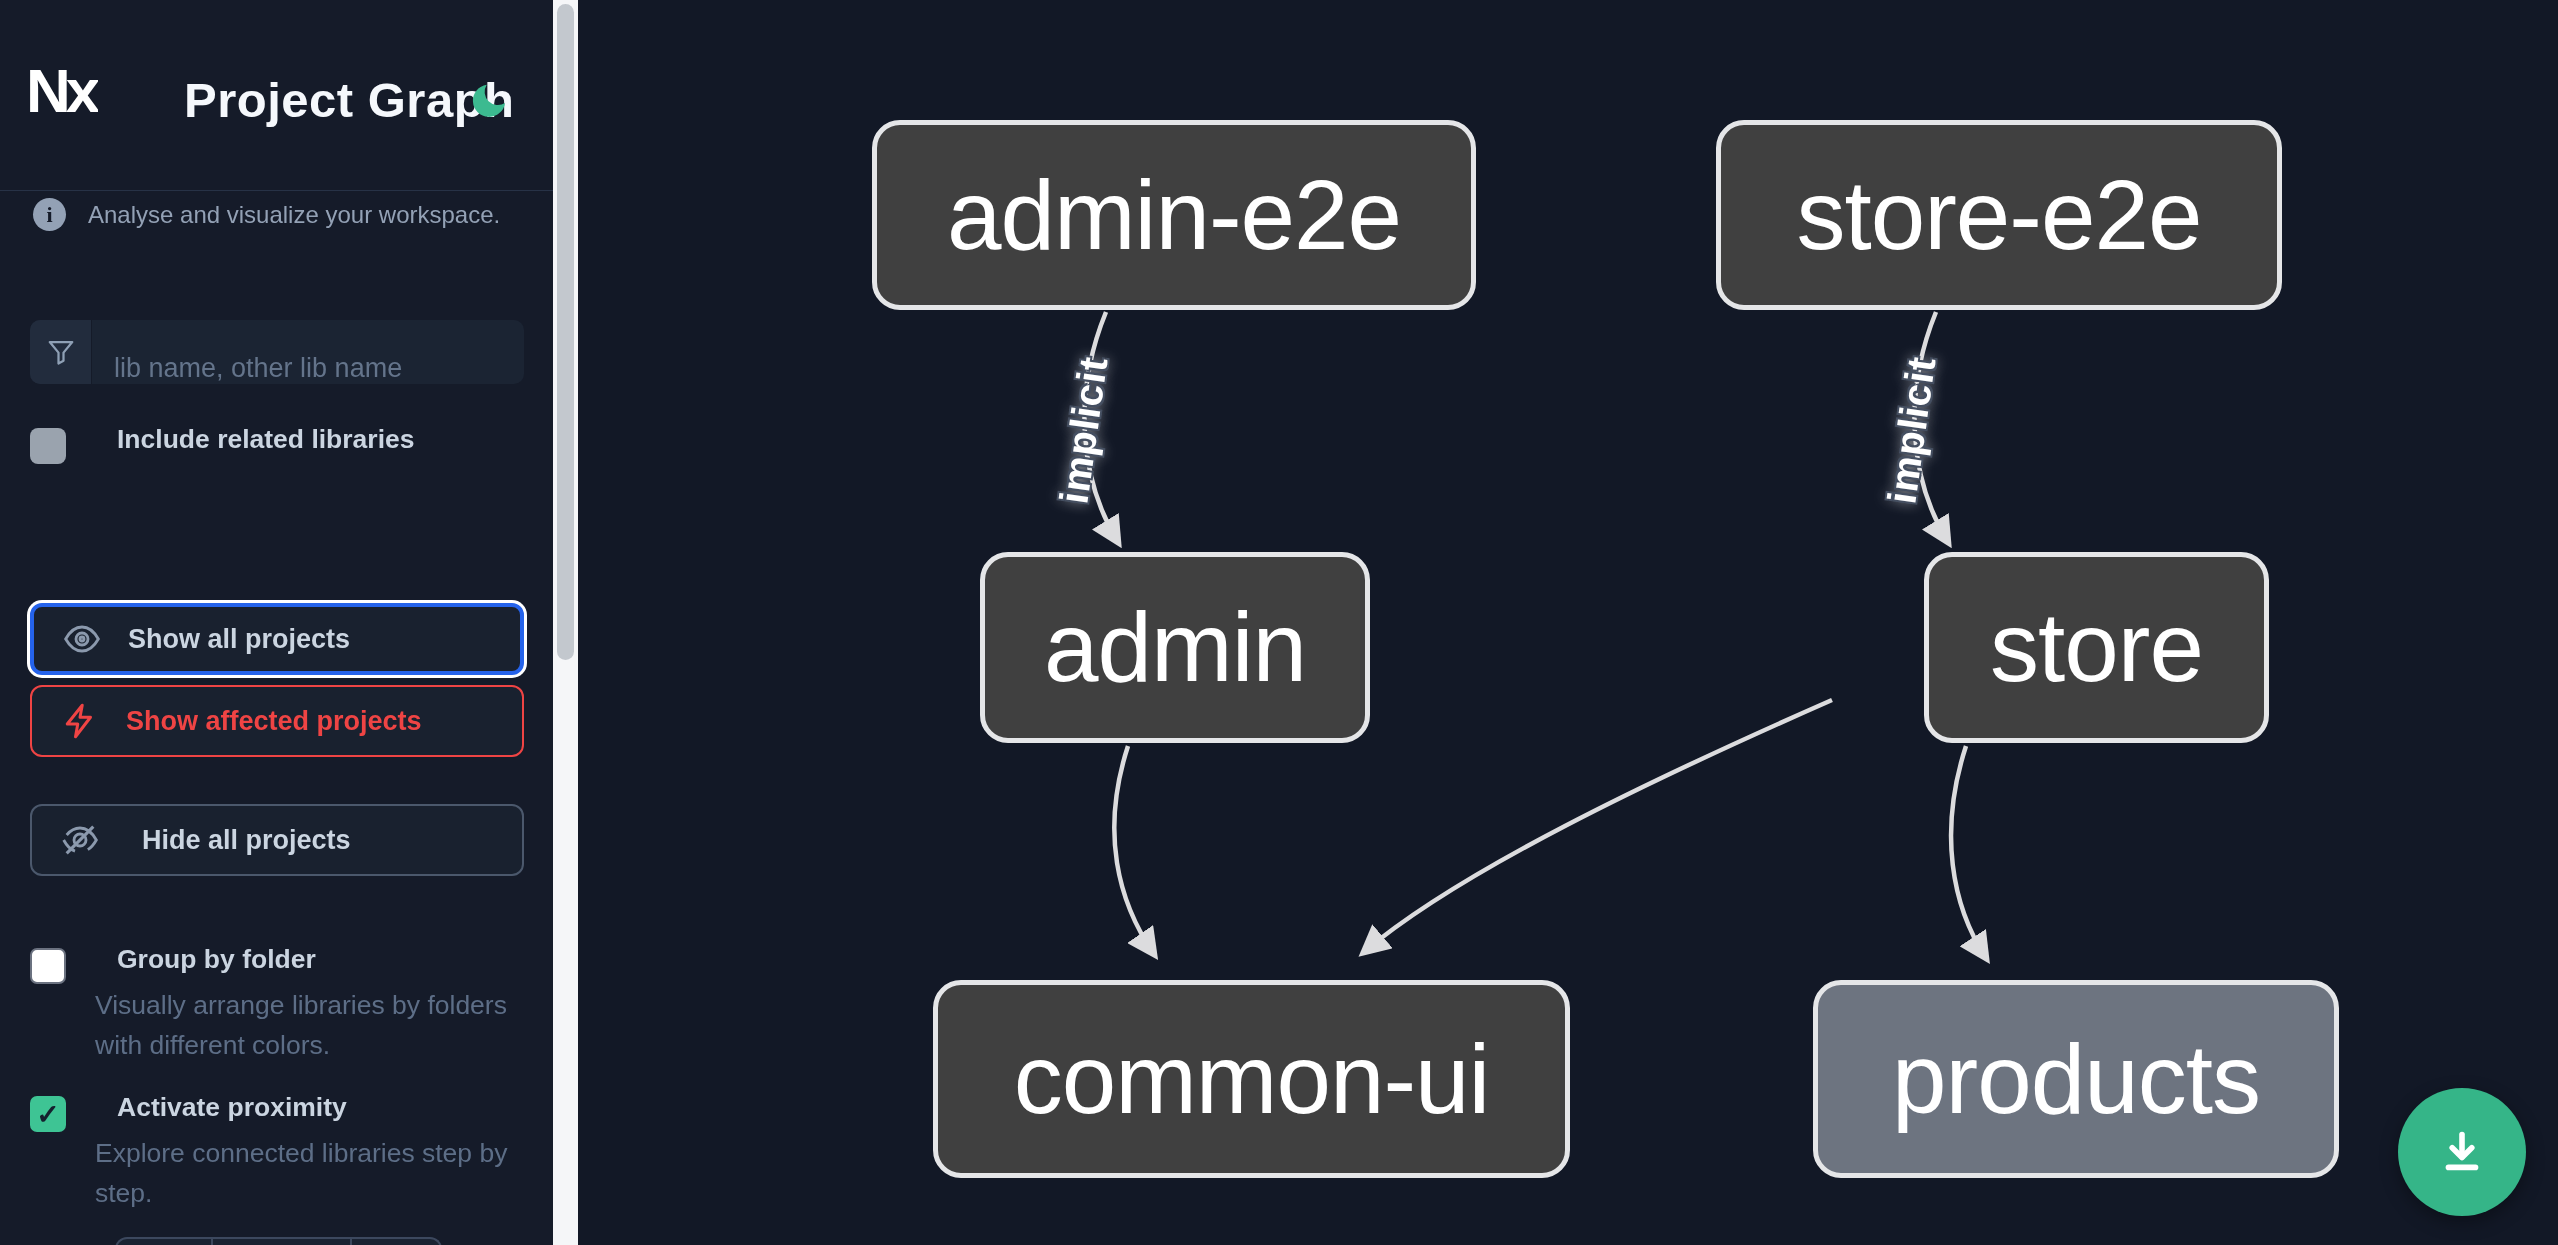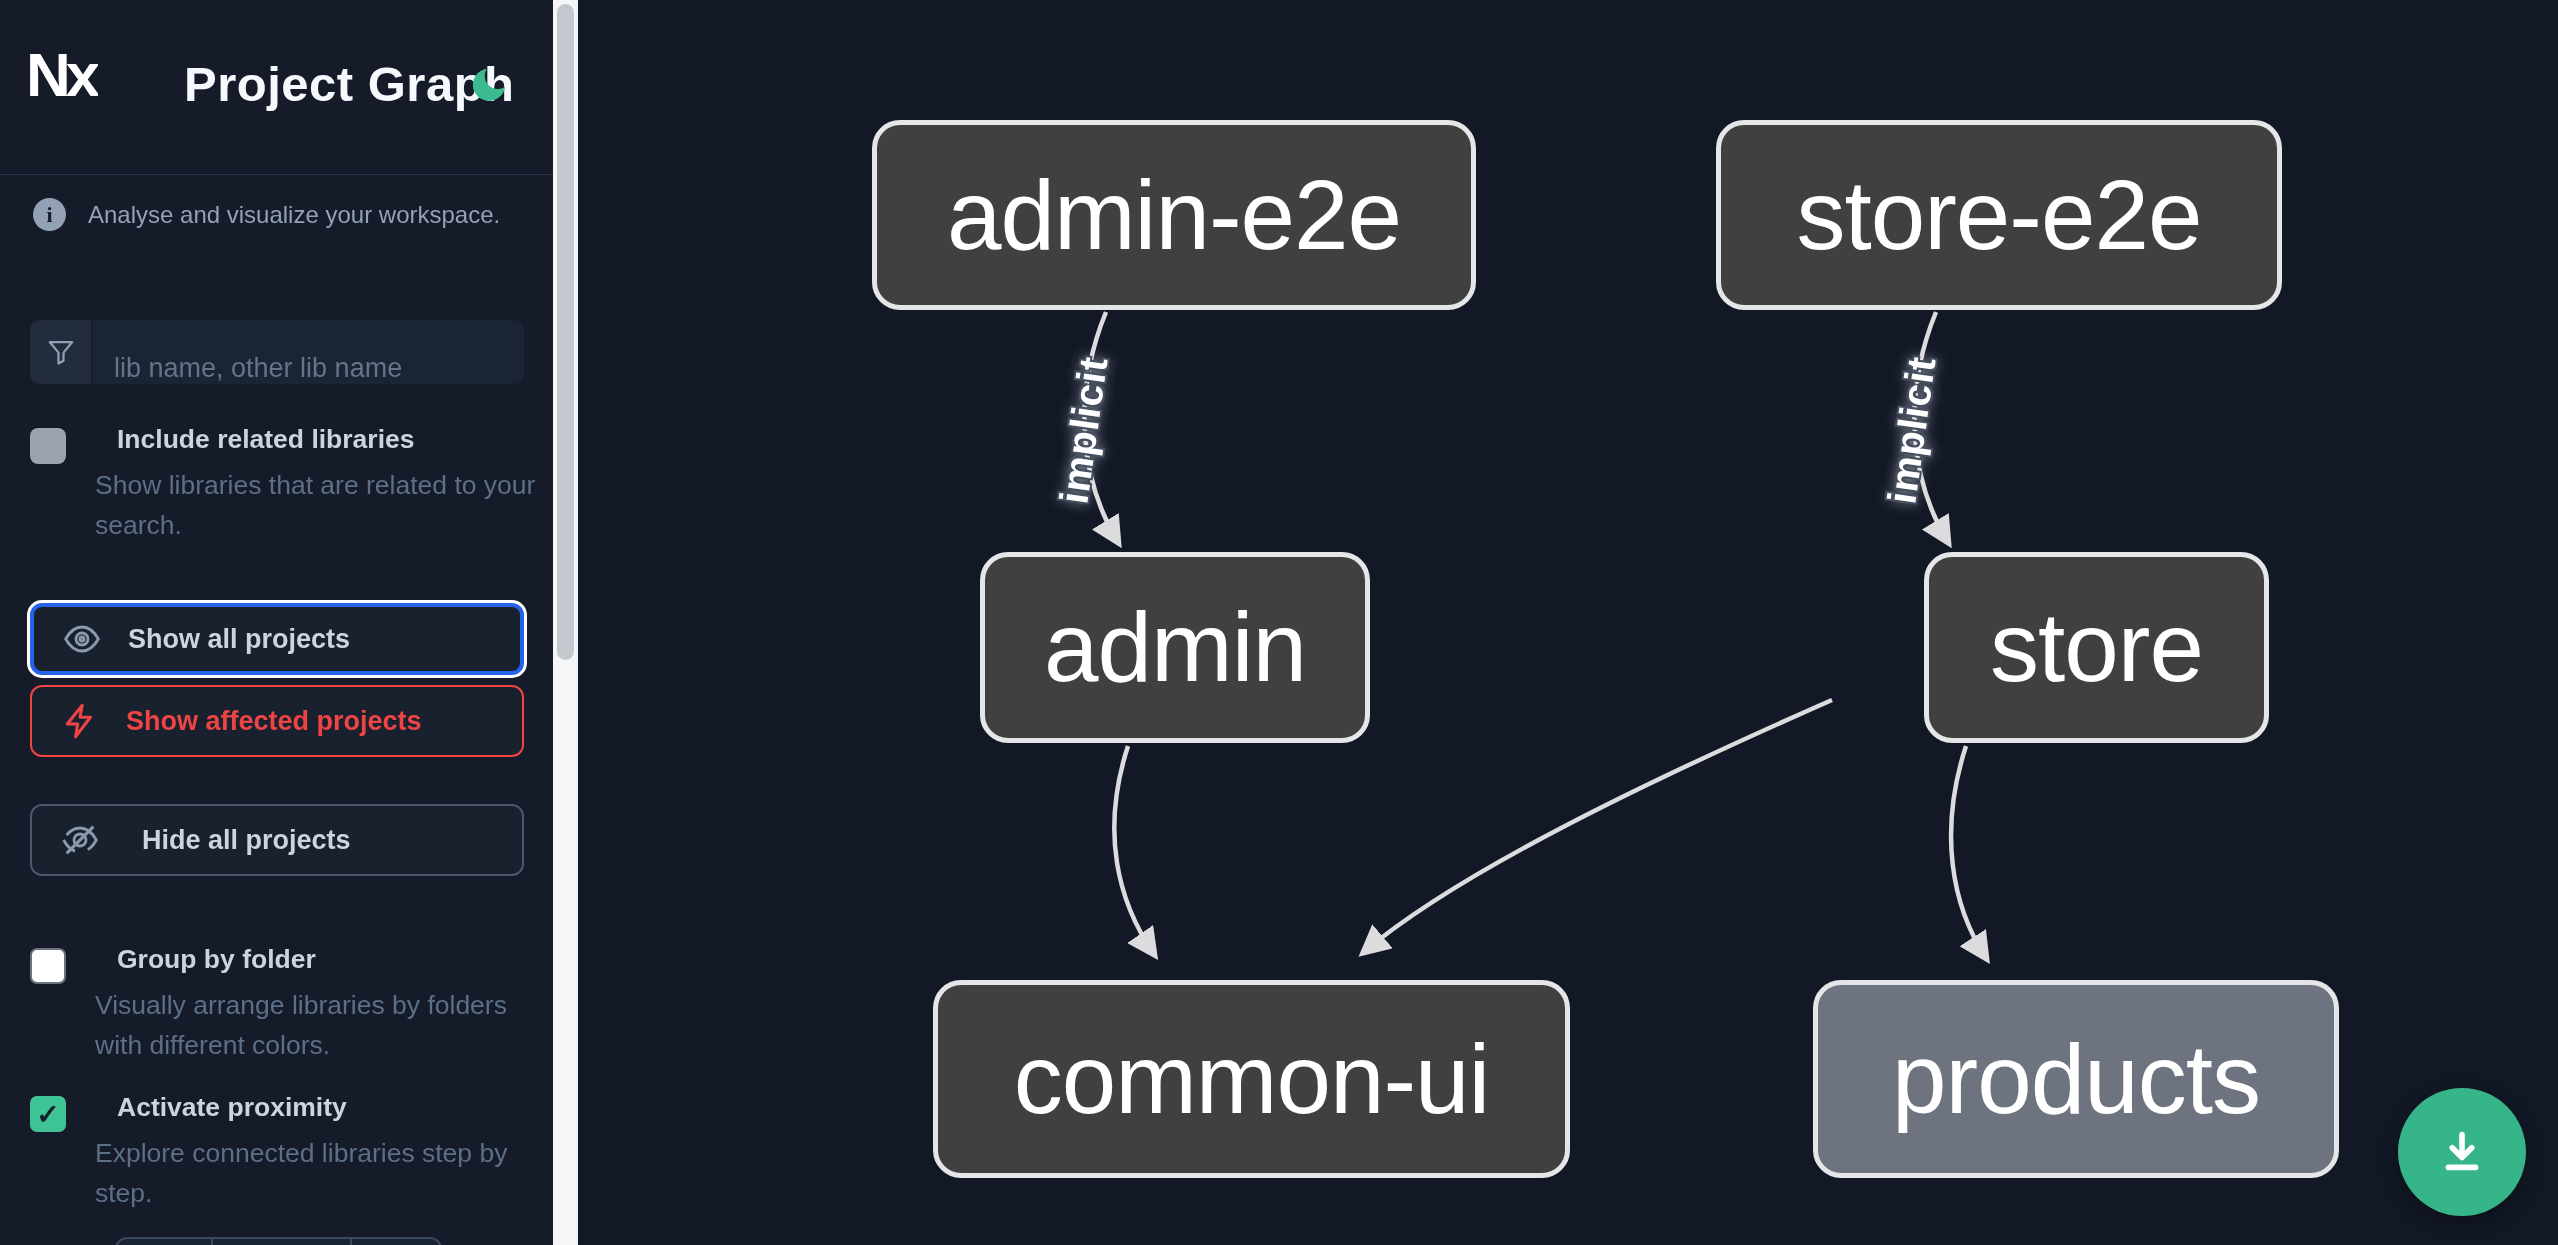--- a/index.html
+++ b/index.html
@@ -7,21 +7,21 @@
   body {
     font-family:"Liberation Sans", sans-serif;
     background:#121826;
     position:relative;
   }
   
   .sidebar {
     position:absolute; left:0; top:0; width:553px; height:1245px;
     background:#151b29;
   }
-  .sb-header { position:absolute; left:0; top:0; width:553px; height:175px; border-bottom:1px solid #273246; }
+  .sb-header { position:absolute; left:0; top:16px; width:553px; height:175px; border-bottom:1px solid #273246; }
   .nx-logo { position:absolute; left:28px; top:40px; width:70px; height:70px; }
   .app-title { position:absolute; left:184px; top:56px; font-size:49px; font-weight:700; color:#f5f8fc; letter-spacing:0.5px; }
   .theme-toggle { position:absolute; left:468px; top:62px; width:44px; height:44px; cursor:pointer; }
   .tagline-row { position:absolute; left:33px; top:198px; width:500px; display:flex; align-items:center; gap:22px; }
   .info-icon { width:33px; height:33px; border-radius:50%; background:#93a1b5; color:#151b29; font-weight:700; font-size:22px; display:flex; align-items:center; justify-content:center; flex:0 0 auto; font-family:"Liberation Serif", serif; }
   .tagline { font-size:24px; color:#93a1b5; }
   .search-wrap {
     position:absolute; left:30px; top:320px; width:494px; height:64px;
     background:#1b2433; border-radius:10px; display:flex; overflow:hidden;align-items:flex-end;
   }
@@ -105,21 +105,20 @@
       <svg width="30" height="30" viewBox="0 0 24 24" fill="none" stroke="#8fa0b5" stroke-width="1.8" stroke-linejoin="round">
         <path d="M3 4h18l-7 8.5V19l-4 2.2V12.5L3 4z"></path>
       </svg>
     </span>
     <input class="search-input" type="text" placeholder="lib name, other lib name" style="">
   </div>
 
   <div class="check-row" style="top:424px;">
     <span class="checkbox gray"></span>
     <div class="check-title">Include related libraries</div>
-    <div class="check-desc">Show libraries that are related to your search.</div>
   </div>
 
   <div class="btn focused" style="top:603px;">
     <span class="bicon">
       <svg width="40" height="40" viewBox="0 0 24 24" fill="none" stroke="#8b99ad" stroke-width="1.7">
         <path d="M2.2 12 C5 7 8.3 4.8 12 4.8 C15.7 4.8 19 7 21.8 12 C19 17 15.7 19.2 12 19.2 C8.3 19.2 5 17 2.2 12 Z"></path>
         <circle cx="12" cy="12" r="3.6"></circle>
         <circle cx="12" cy="12" r="1.2"></circle>
       </svg>
     </span>

